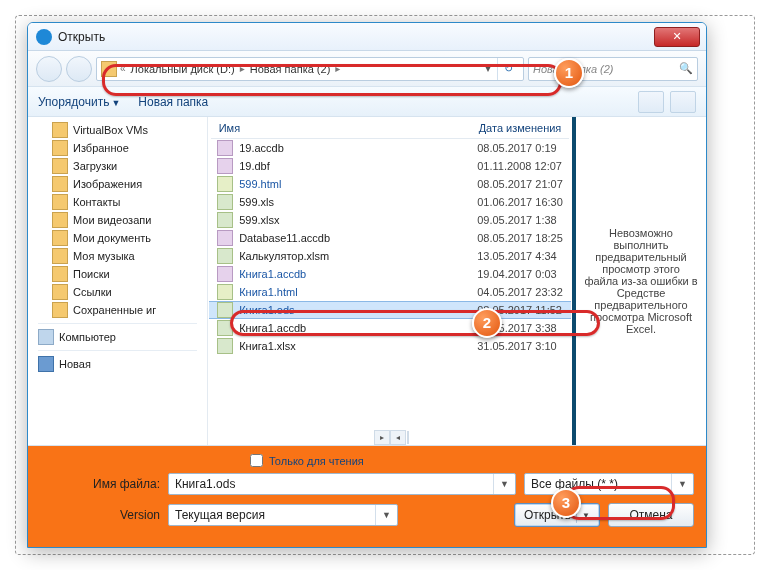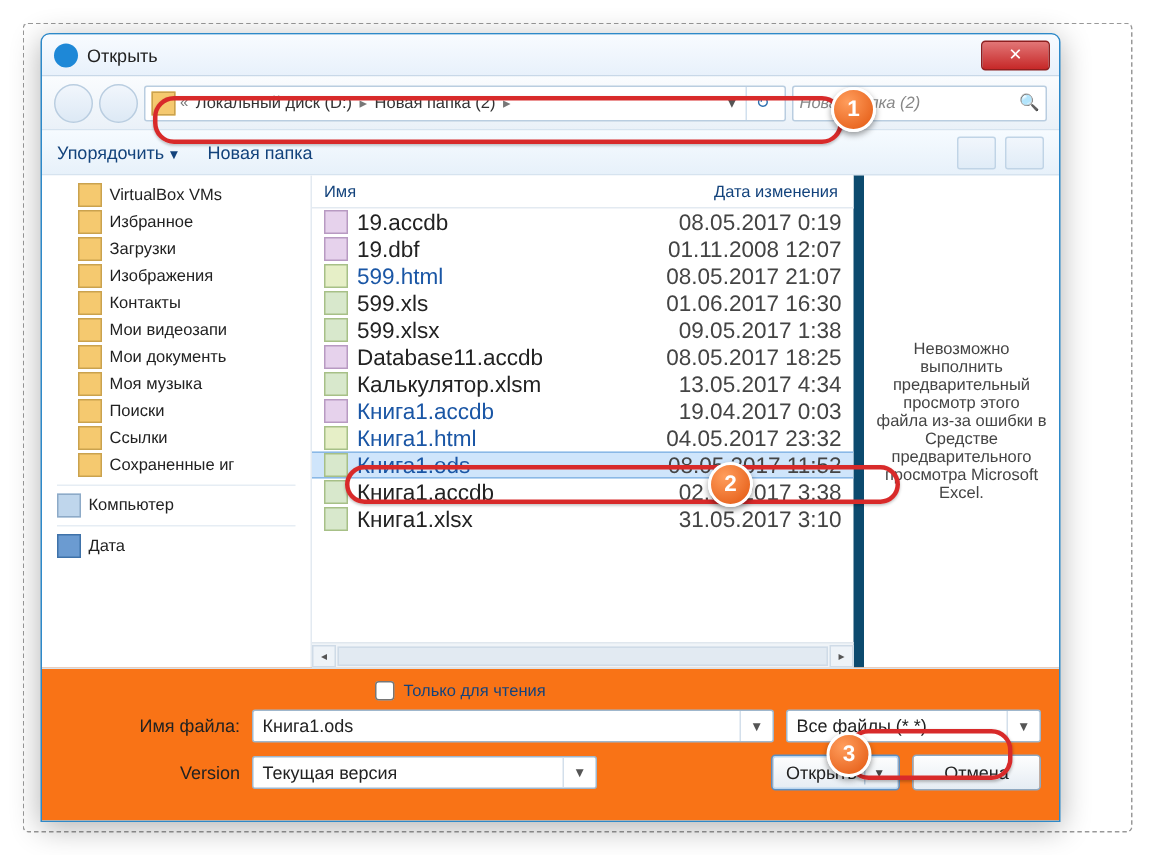--- a/index.html
+++ b/index.html
@@ -57,28 +57,28 @@
   width:180px; border-right:1px solid #e3eaf1; background:#fff;
   font-size:11px; color:#222; padding:4px 0; overflow:hidden;
 }
 .tree .row { display:flex; align-items:center; gap:5px; height:18px; padding:0 6px 0 24px; white-space:nowrap; }
 .tree .row.top { padding-left:10px; }
 .tree .row .ic { width:16px; height:16px; background:#f5c96f; border:1px solid #caa24e; flex:0 0 16px; }
 .tree .row .ic.pc { background:#bfd6ec; border-color:#8daac7; }
 .tree .row .ic.net { background:#6b9bd1; border-color:#3f72a9; }
 .tree .hr { height:1px; background:#e6edf4; margin:4px 10px; }
 .list {
-  flex:1; display:flex; flex-direction:column; border-right:7px solid #0c4a6e; min-width:0;
+  flex:1; display:flex; flex-direction:column; border-right:4px solid #0c4a6e; min-width:0;align-items:center;
 }
 .lhead {
   height:22px; display:flex; font-size:11px; color:#13437c; align-items:center;
   padding:0 8px; border-bottom:1px solid #e3eaf1; background:#fff;
 }
 .lhead .c1 { width:260px; }
-.lbody { flex:1; overflow:hidden; font-size:15px; }
+.lbody { flex:1; overflow:hidden; font-size:11px; }
 .lrow { display:flex; align-items:center; height:18px; padding:0 8px; }
 .lrow.sel { background:#cfe5fb; border:1px solid #8ab8e6; border-left:none; border-right:none; }
 .lrow .fic { width:16px; height:16px; margin-right:6px; background:#d8e8cc; border:1px solid #a7c087; flex:0 0 16px; }
 .lrow .fic.web { background:#e6efc7; }
 .lrow .fic.db { background:#e6d2ec; border-color:#b89ac2; }
 .lrow .fn { width:238px; color:#222; white-space:nowrap; }
 .lrow.link .fn { color:#1a56a5; }
 .lrow .dt { color:#444; white-space:nowrap; }
 .sb { height:17px; background:#f0f4f8; border-top:1px solid #e0e7ee; position:relative; }
 .sb .track { position:absolute; left:17px; right:17px; top:2px; height:13px; background:#e2eaf2; border:1px solid #cfdbe7; }
@@ -206,21 +206,21 @@
           <span>Сохраненные иг</span>
         </div>
       <div class="hr"></div>
       <div class="row top">
           <div class="ic pc"></div>
           <span>Компьютер</span>
         </div>
       <div class="hr"></div>
       <div class="row top">
           <div class="ic net"></div>
-          <span>Дата</span>
+          <span>Новая</span>
         </div>
     </div>
 
     <div class="list">
       <div class="lhead">
         <div class="c1">Имя</div>
         <div>Дата изменения</div>
       </div>
       <div class="lbody" id="file-rows">
           <div class="lrow">

